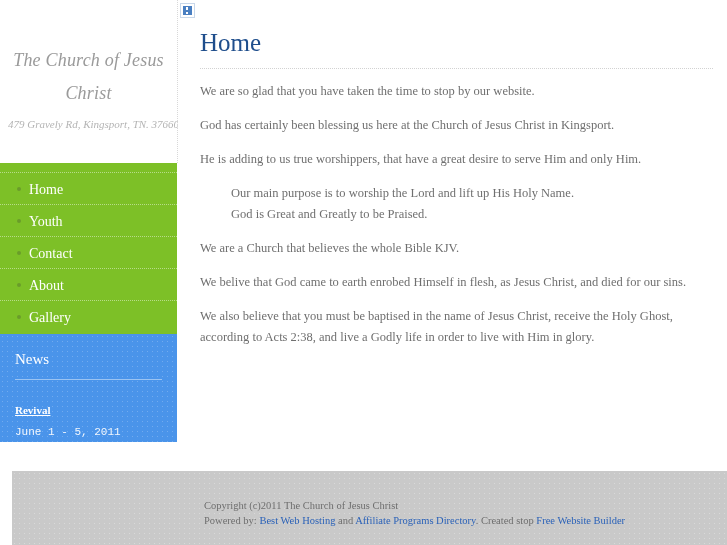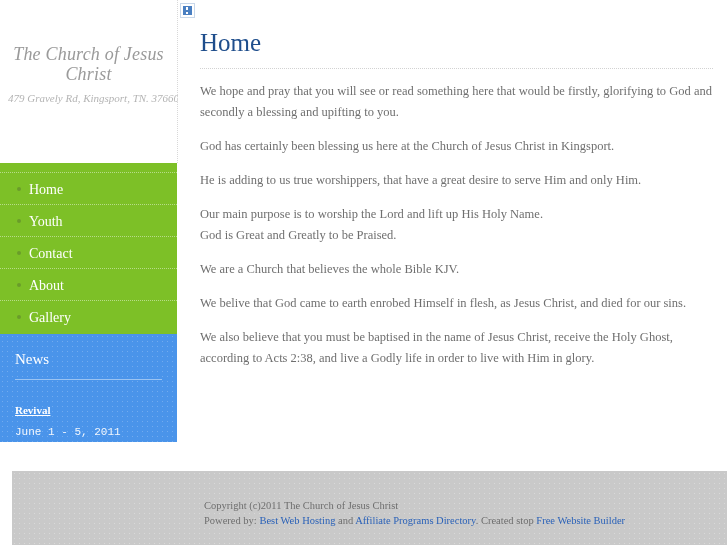--- a/index.html
+++ b/index.html
@@ -34,21 +34,21 @@
   #site-header {
     height: 163px;
     box-sizing: border-box;
     padding: 44px 8px 0 8px;
     text-align: center;
   }
   #site-title {
     font-family: "Liberation Serif", "DejaVu Serif", serif;
     font-style: italic;
     font-size: 18px;
-    line-height: 20px;
+    line-height: 33px;
     color: #9a9a9a;
     letter-spacing: 0.2px;
   }
   #site-address {
     margin-top: 7px;
     font-family: "Liberation Serif", "DejaVu Serif", serif;
     font-style: italic;
     font-size: 11px;
     line-height: 14px;
     color: #b4b4b4;
@@ -211,20 +211,21 @@
   }
   .para {
     margin: 0 0 13px 0;
     color: #6f6f6f;
     font-size: 12.5px;
     line-height: 21px;
     font-family: "Liberation Serif", "DejaVu Serif", serif;
   }
   .para .subline {
     display: block;
+    margin-left: 31px;
   }
 
   
   #footer {
     position: absolute;
     left: 12px;
     top: 471px;
     width: 727px;
     height: 74px;
     background: #c9c9c9;
@@ -292,21 +293,21 @@
   <div id="content">
 
     <div id="broken-image-icon">
       <span class="glyph"></span>
     </div>
 
     <h1 id="page-title">Home</h1>
     <div id="title-rule"></div>
 
     <div id="body-copy">
-      <p class="para">We hope and pray that you will see or read something here that would be firstly, glorifying to God and secondly a blessing and upifting to you.</p>
+      <p class="para">We are so glad that you have taken the time to stop by our website.</p>
       <p class="para">God has certainly been blessing us here at the Church of Jesus Christ in Kingsport.</p>
       <p class="para">He is adding to us true worshippers, that have a great desire to serve Him and only Him.</p>
       <p class="para">
         <span class="subline">Our main purpose is to worship the Lord and lift up His Holy Name.</span>
         <span class="subline">God is Great and Greatly to be Praised.</span>
       </p>
       <p class="para">We are a Church that believes the whole Bible KJV.</p>
       <p class="para">We belive that God came to earth enrobed Himself in flesh, as Jesus Christ, and died for our sins.</p>
       <p class="para">We also believe that you must be baptised in the name of Jesus Christ, receive the Holy Ghost, according to Acts 2:38, and live a Godly life in order to live with Him in glory.</p>
     </div>

